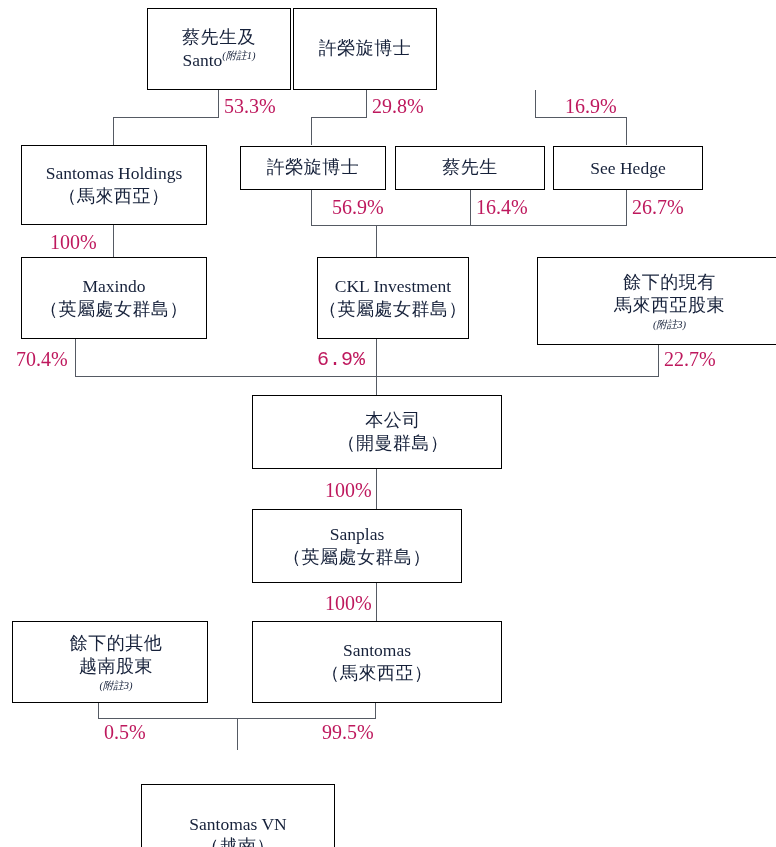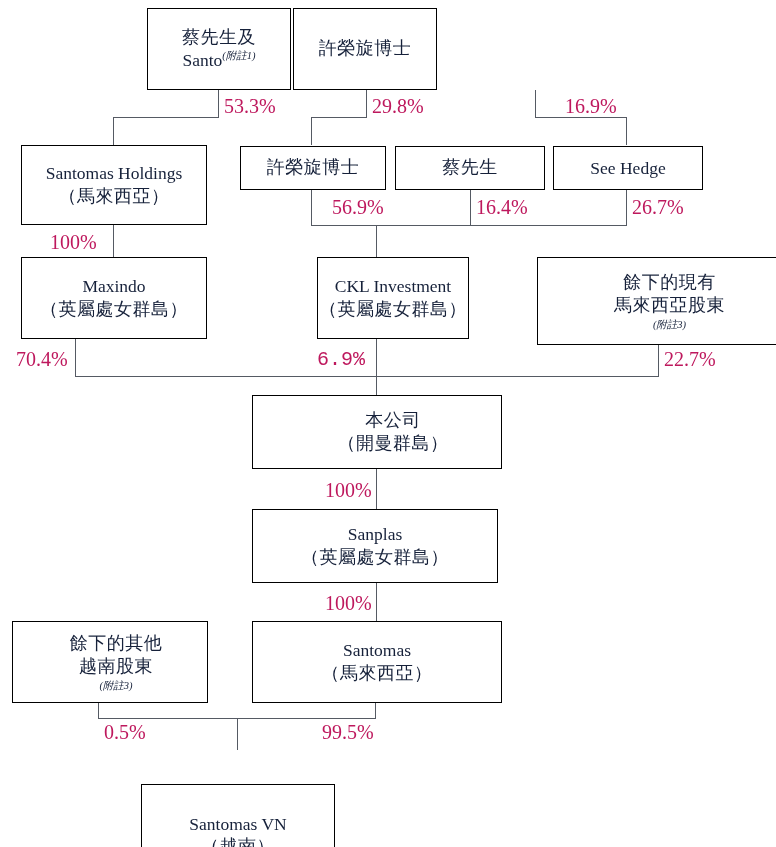--- a/index.html
+++ b/index.html
@@ -154,21 +154,21 @@
   <div class="pct" style="left:664px; top:348px;">22.7%</div>
 
   <div class="node" style="left:252px; top:395px; width:250px; height:74px;padding-left:32px;">
     <span class="ln ln-cn">本公司</span>
     <span class="ln ln-cn">（開曼群島）</span>
   </div>
 
   <div class="edge v" style="left:376px; top:469px; height:40px;"></div>
   <div class="pct" style="left:325px; top:479px;">100%</div>
 
-  <div class="node" style="left:252px; top:509px; width:246px; height:74px;">
+  <div class="node" style="left:252px; top:509px; width:210px; height:74px;">
     <span class="ln ln-en">Sanplas</span>
     <span class="ln ln-cn">（英屬處女群島）</span>
   </div>
 
   <div class="edge v" style="left:376px; top:583px; height:38px;"></div>
   <div class="pct" style="left:325px; top:592px;">100%</div>
 
   <div class="node" style="left:12px; top:621px; width:196px; height:82px;padding-left:12px;">
     <span class="ln ln-cn">餘下的其他</span>
     <span class="ln ln-cn">越南股東</span>

